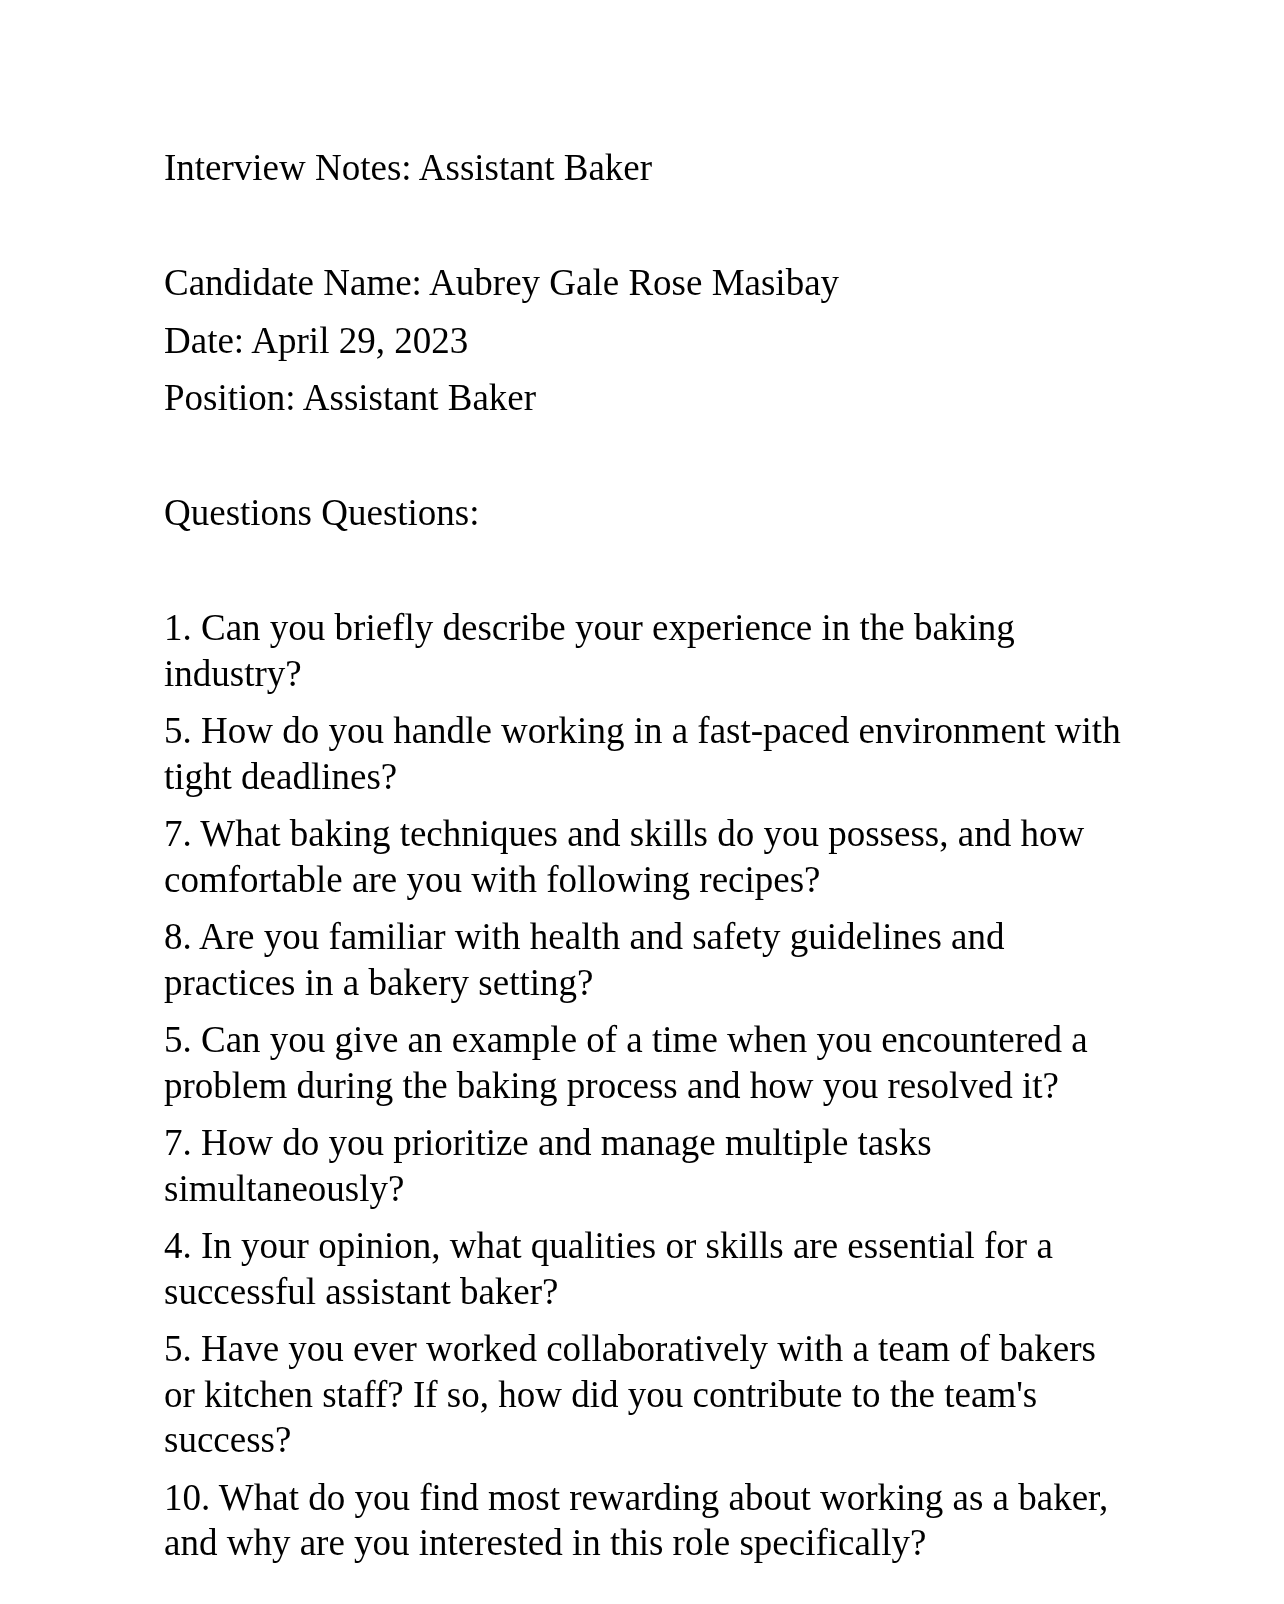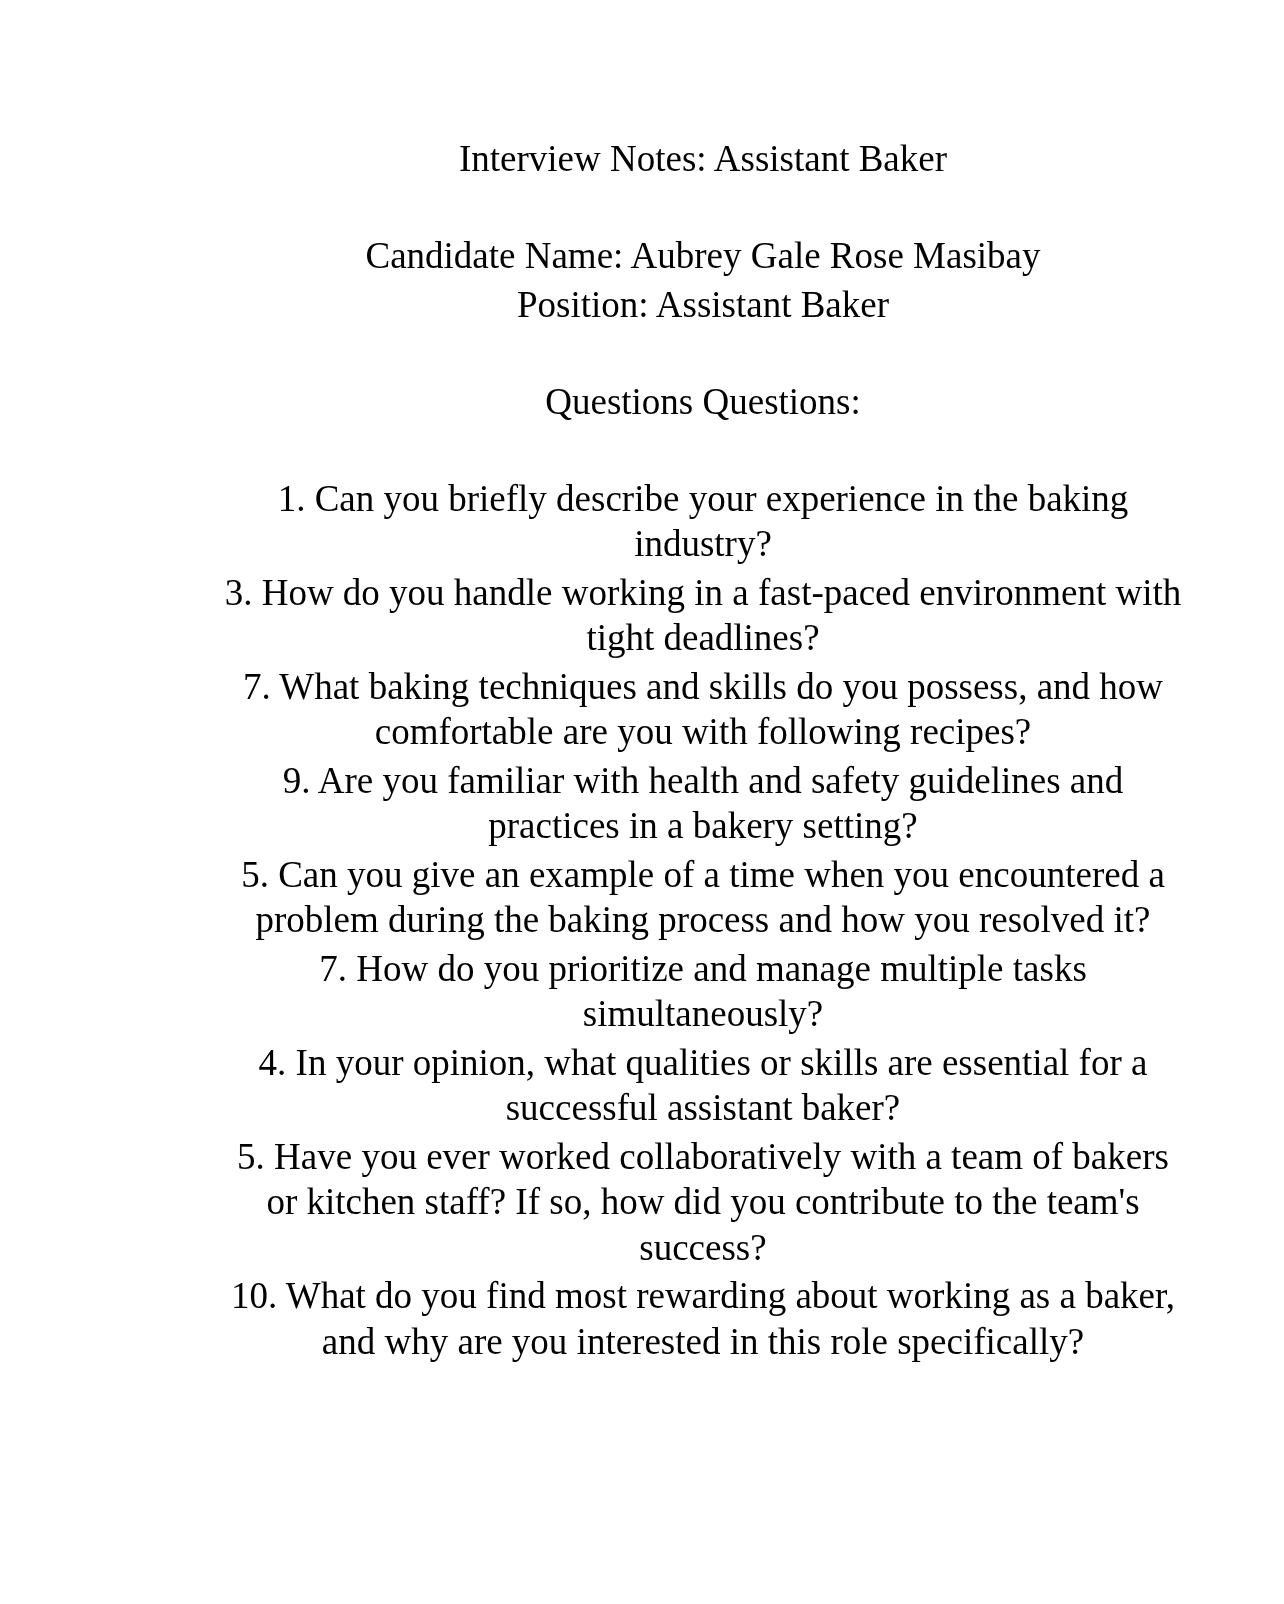--- a/index.html
+++ b/index.html
@@ -21,55 +21,55 @@
     padding: 133px 30px 0 152px;
     background: #ffffff;
   }
   .doc-line,
   .doc-title,
   .doc-heading,
   .question-item {
     font-size: 37px;
     line-height: 45.5px;
     white-space: pre-line;
-    margin: 3px;
+    margin: 12px;
     font-weight: normal;
-    text-align: center;
   }
   
   .gap-one-line { height: 45.5px; }
 </style>
 </head>
 <body>
 
 <div class="doc-page">
 
   <p class="doc-title">Interview Notes: Assistant Baker</p>
 
   <div class="gap-one-line"></div>
 
   <div>
     <p class="doc-line">Candidate Name: Aubrey Gale Rose Masibay</p>
+    <p class="doc-line">Date: April 29, 2023</p>
     <p class="doc-line">Position: Assistant Baker</p>
   </div>
 
   <div class="gap-one-line"></div>
 
   <p class="doc-heading">Questions Questions:</p>
 
   <div class="gap-one-line"></div>
 
   <div>
     <p class="question-item">1. Can you briefly describe your experience in the baking
 industry?</p>
-    <p class="question-item">3. How do you handle working in a fast-paced environment with
+    <p class="question-item">5. How do you handle working in a fast-paced environment with
 tight deadlines?</p>
     <p class="question-item">7. What baking techniques and skills do you possess, and how
 comfortable are you with following recipes?</p>
-    <p class="question-item">9. Are you familiar with health and safety guidelines and
+    <p class="question-item">8. Are you familiar with health and safety guidelines and
 practices in a bakery setting?</p>
     <p class="question-item">5. Can you give an example of a time when you encountered a
 problem during the baking process and how you resolved it?</p>
     <p class="question-item">7. How do you prioritize and manage multiple tasks
 simultaneously?</p>
     <p class="question-item">4. In your opinion, what qualities or skills are essential for a
 successful assistant baker?</p>
     <p class="question-item">5. Have you ever worked collaboratively with a team of bakers
 or kitchen staff? If so, how did you contribute to the team's
 success?</p>

